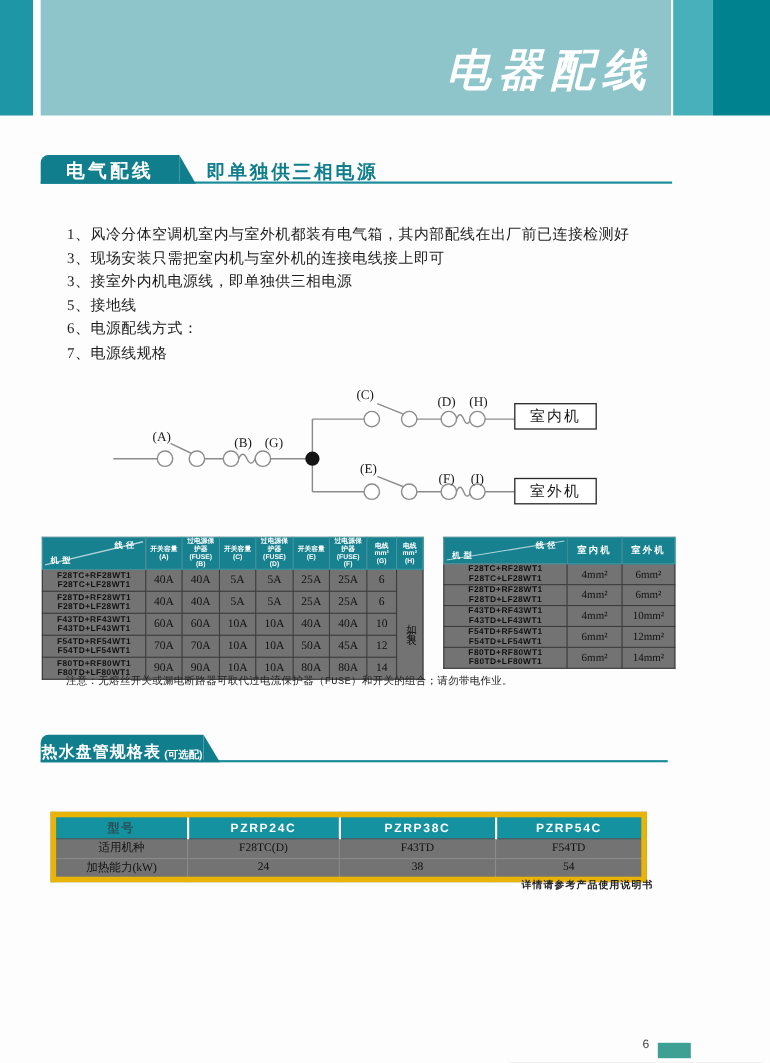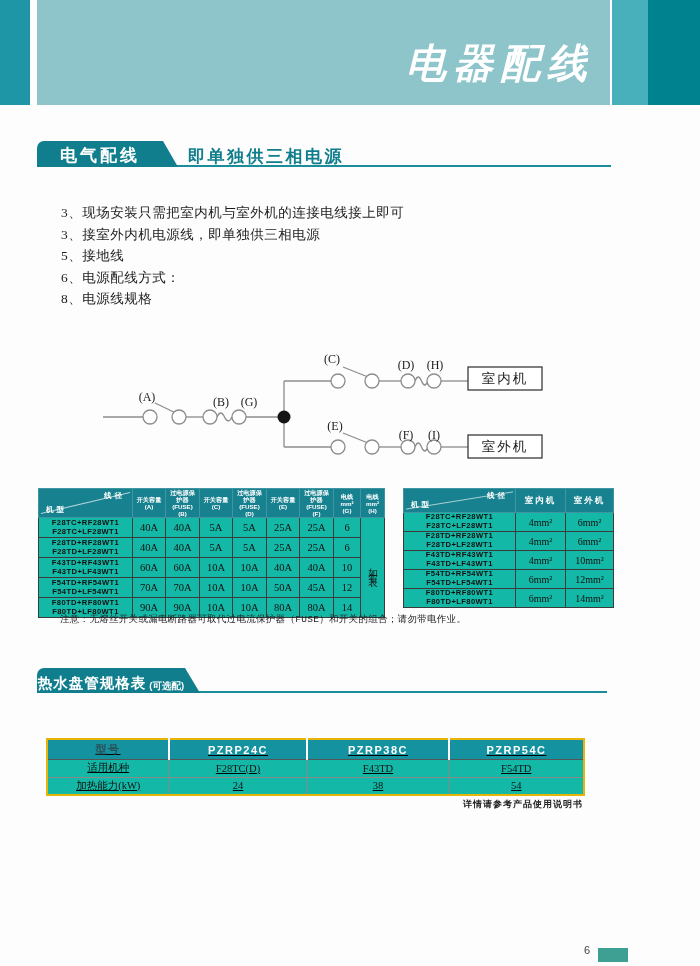--- a/index.html
+++ b/index.html
@@ -35,21 +35,21 @@
   .notes{position:absolute;left:61px;top:202px;font-family:"Liberation Serif",serif;
        font-size:13.5px;color:#1c1c1c;letter-spacing:.5px;}
   .notes div{line-height:21.6px;white-space:nowrap;}
 
   
   .diagram{position:absolute;left:88px;top:345px;}
   .diagram text{font-family:"Liberation Serif",serif;font-size:12px;fill:#1a1a1a;}
   .diagram .boxtxt{font-size:13.5px;letter-spacing:2px;}
 
   
-  table{border-collapse:collapse;table-layout:fixed;background:#14b8a6;}
+  table{border-collapse:collapse;table-layout:fixed;background:#737373;}
   .wire-table{position:absolute;left:38px;top:488px;width:346px;border:1.5px solid #222;}
   .wire-table th{background:#17818F;color:#fff;border:1px solid #3f96a2;height:23px;
        font-size:6.5px;font-weight:bold;padding:0;vertical-align:middle;}
   .wire-table td{border:1px solid #3b3b3b;text-align:center;padding:0;color:#111;height:19px;}
   .hline{line-height:7px;transform:scale(.95);}
   .corner{position:relative;}
   .corner svg{position:absolute;left:0;top:0;width:100%;height:100%;}
   .corner .ct{position:absolute;top:2px;right:7px;font-size:7.5px;letter-spacing:3px;}
   .corner .cb{position:absolute;bottom:2px;left:7px;font-size:7.5px;letter-spacing:3px;}
   .model-cell div{font-size:7.6px;font-weight:bold;letter-spacing:.4px;line-height:8.8px;
@@ -61,27 +61,27 @@
   .right-table{position:absolute;left:403px;top:488px;width:210px;border:1.5px solid #222;}
   .right-table th{background:#17818F;color:#fff;border:1px solid #3f96a2;height:23px;
        font-size:8.5px;font-weight:bold;letter-spacing:2px;padding:0;}
   .right-table td{border:1px solid #3b3b3b;text-align:center;padding:0;color:#111;height:18px;}
   .right-table .val{font-size:10px;}
 
   .caution{position:absolute;left:60px;top:613px;font-family:Liberation Mono, monospace;
        font-size:9.5px;color:#222;letter-spacing:.3px;}
 
   
-  .coil-table{position:absolute;left:46px;top:738px;width:537px;border:2px solid #eab308;text-decoration:underline;}
+  .coil-table{position:absolute;left:46px;top:738px;width:537px;border:5px solid #eab308;}
   .coil-table th{background:#1492A0;color:#fff;height:19px;font-size:11px;font-weight:bold;
        letter-spacing:1.5px;border-left:2px solid #fff;padding:0;}
   .coil-table th:first-child{border-left:none;color:#2b4f56;}
   .coil-table td{border:1px solid #8a8a8a;border-top:1px solid #555;text-align:center;height:16.5px;
        font-family:"Liberation Serif",serif;font-size:10.5px;color:#111;padding:0;}
-  .ref-note{position:absolute;left:383px;top:798px;width:200px;text-align:right;
+  .ref-note{position:absolute;left:394px;top:798px;width:200px;text-align:right;
        font-family:"Liberation Serif",serif;font-weight:bold;font-size:9px;color:#222;letter-spacing:1px;}
 
   
   .pagenum{position:absolute;left:584px;top:944px;font-size:11px;color:#444;}
   .pageblock{position:absolute;left:598px;top:948px;width:30px;height:14px;background:#3EA092;}
 </style>
 </head>
 <body>
 
 <div class="page">
@@ -93,25 +93,26 @@
   <div class="strip-mid"></div>
   <div class="strip-right"></div>
 
   <div class="tab tab1">
     <span>电气配线</span>
   </div>
   <div class="subtitle1">即单独供三相电源</div>
   <div class="rule rule1"></div>
 
   <div class="notes">
+    <div>1、风冷分体空调机室内与室外机都装有电气箱，其内部配线在出厂前已连接检测好</div>
     <div>3、现场安装只需把室内机与室外机的连接电线接上即可</div>
     <div>3、接室外内机电源线，即单独供三相电源</div>
     <div>5、接地线</div>
     <div>6、电源配线方式：</div>
-    <div>8、电源线规格</div>
+    <div>7、电源线规格</div>
   </div>
 
   <svg class="diagram" width="470" height="130" viewBox="0 0 470 130">
     <g stroke="#8c8c8c" stroke-width="1.3" fill="none">
 
       <line x1="15" y1="72" x2="55" y2="72"></line>
       <line x1="67" y1="58" x2="92" y2="70"></line>
       <line x1="98" y1="72" x2="115" y2="72"></line>
       <path d="M129,72 q3.7,-8 7.5,0 q3.7,8 7.5,0"></path>
       <line x1="158" y1="72" x2="196" y2="72"></line>

